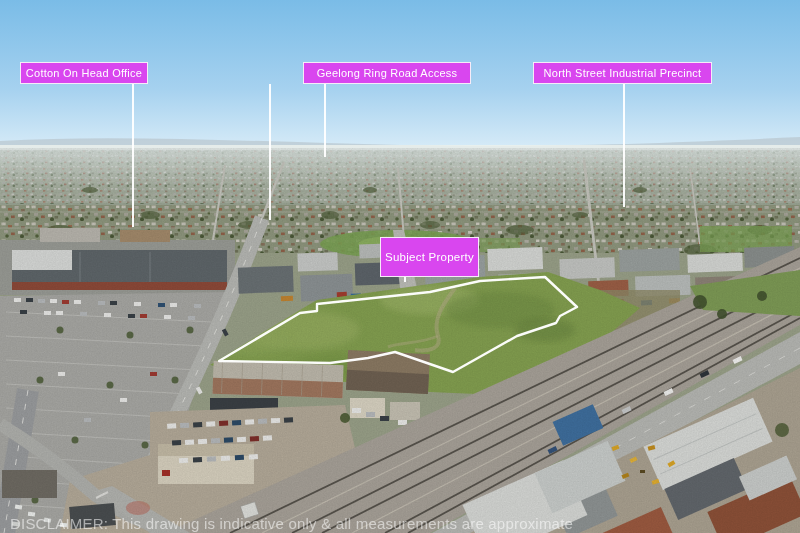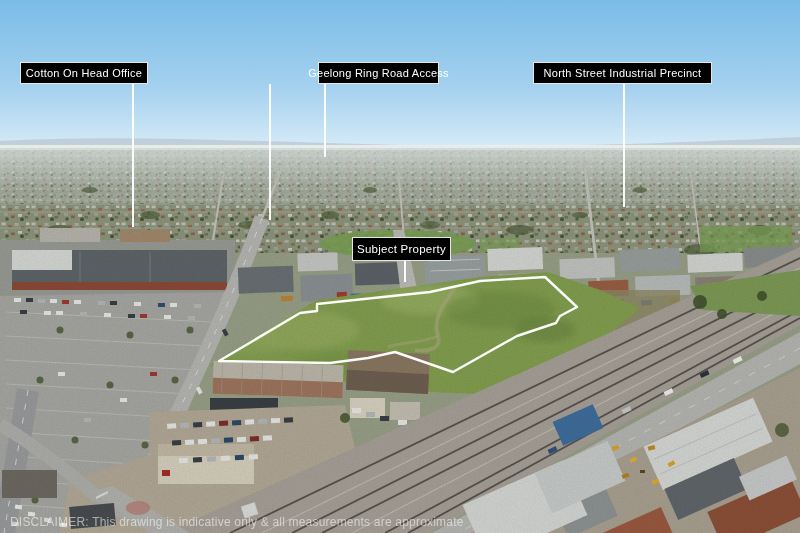--- a/index.html
+++ b/index.html
@@ -1,26 +1,26 @@
 <!DOCTYPE html>
 <html><head>
 <meta charset="utf-8">
 <style>
   html,body{margin:0;padding:0;background:#111;}
   .stage{position:relative;width:800px;height:533px;overflow:hidden;
          font-family:"Liberation Sans",sans-serif;background:#9aa189;}
   .stage svg{position:absolute;left:0;top:0;display:block;}
   .label{position:absolute;top:62px;height:22px;box-sizing:border-box;
-         background:#000000;border:1.5px solid rgba(250,250,248,.92);
+         background:#d946ef;border:1.5px solid rgba(250,250,248,.92);
          color:#fff;display:flex;align-items:center;justify-content:center;
          font-size:11px;font-weight:500;letter-spacing:.25px;z-index:30;white-space:nowrap;}
-  .label.subject{top:237px;height:24px;font-size:11.5px;}
+  .label.subject{top:237px;height:40px;font-size:11.5px;margin-left:28px;}
   .leader{position:absolute;width:1.5px;background:rgba(255,255,255,.95);z-index:20;}
   .disclaimer{position:absolute;left:10px;top:515px;z-index:40;
-              color:rgba(255,255,255,.55);font-size:12px;letter-spacing:.2px;}
+              color:rgba(255,255,255,.55);font-size:15px;letter-spacing:.2px;}
 </style>
 </head>
 <body>
 
 <div class="stage">
 
 <svg width="800" height="533" viewBox="0 0 800 533" xmlns="http://www.w3.org/2000/svg">
   <defs>
     <linearGradient id="sky" x1="0" y1="0" x2="0" y2="1">
       <stop offset="0" stop-color="#7abce7"></stop>
@@ -381,21 +381,21 @@
 
 <div class="leader" style="left:132px;top:84px;height:143px"></div>
 <div class="leader" style="left:269px;top:84px;height:136px"></div>
 <div class="leader" style="left:324px;top:84px;height:73px"></div>
 <div class="leader" style="left:623px;top:84px;height:123px"></div>
 <div class="leader" style="left:404px;top:261px;height:21px"></div>
 
 <div class="label" style="left:20px;width:128px">
   <span>Cotton On Head Office</span>
 </div>
-<div class="label" style="left:318px;width:121px">
+<div class="label" style="left:303px;width:168px">
   <span>Geelong Ring Road Access</span>
 </div>
 <div class="label" style="left:533px;width:179px">
   <span>North Street Industrial Precinct</span>
 </div>
 <div class="label subject" style="left:352px;width:99px">
   <span>Subject Property</span>
 </div>
 
 <div class="disclaimer">DISCLAIMER: This drawing is indicative only &amp; all measurements are approximate</div>

